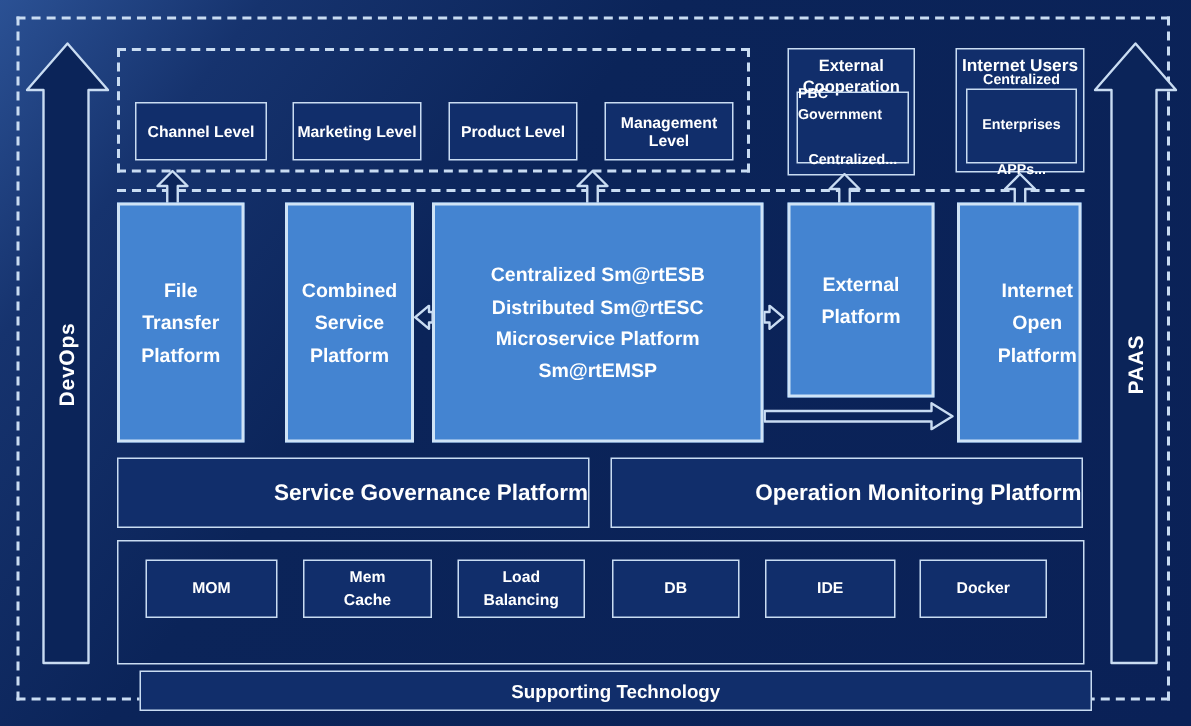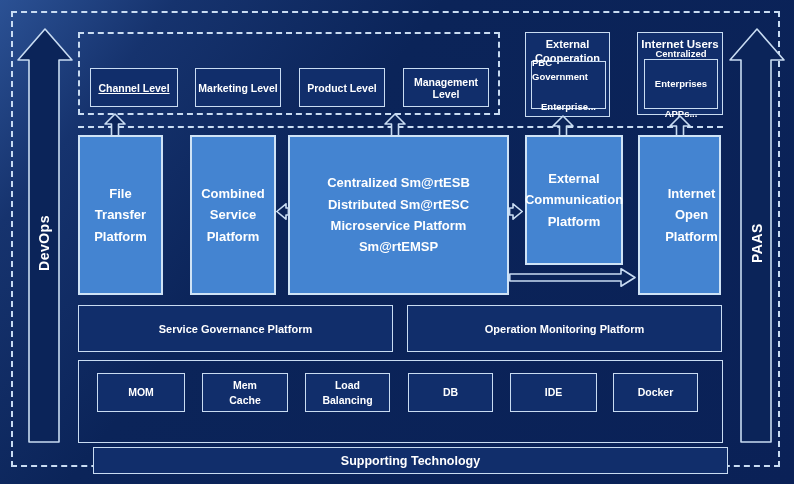--- a/index.html
+++ b/index.html
@@ -15,21 +15,21 @@
     border:1.5px solid var(--line_light,#C9DCF2);
     display:flex;align-items:center;justify-content:center;text-align:center;
   }
   .light-box{
     background:var(--box_light_fill,#4484D1);
     border:2px solid var(--box_light_border,#CFE3F6);
     display:flex;flex-direction:column;align-items:center;justify-content:center;
     text-align:center;font-weight:bold;font-size:13px;line-height:1.65;
   }
   .lvl{font-weight:bold;font-size:10.5px;}
-  .gov{font-weight:bold;font-size:11px;}
+  .gov{font-weight:bold;font-size:15px;justify-content:flex-end;}
   .tech{font-weight:bold;font-size:10.5px;line-height:1.35;flex-direction:column;display:flex;}
   .tech span{display:block;}
   .titlebox{display:block;text-align:center;}
   .titlebox .t{display:block;font-size:11px;line-height:1.3;}
   .inner-box{
     position:absolute;box-sizing:border-box;
     border:1.5px solid var(--line_light,#C9DCF2);
     display:flex;flex-direction:column;align-items:center;justify-content:center;
     text-align:left;font-size:9.5px;font-weight:600;line-height:1.5;gap:16px;
   }
@@ -57,41 +57,41 @@
   </svg>
   <div class="rail-label" style="left:-6px;top:233px;">DevOps</div>
 
   <svg class="abs" style="left:729px;top:28px;" width="56" height="416" viewBox="0 0 56 416">
     <polygon class="arrow-shape" points="28,1 55,32 42,32 42,414 12,414 12,32 1,32"></polygon>
   </svg>
   <div class="rail-label" style="left:707px;top:233px;">PAAS</div>
 
   <div class="abs dashed-border" style="left:78px;top:32px;width:422px;height:83px;"></div>
 
-  <div class="abs dark-box lvl" style="left:90px;top:68px;width:88px;height:39px;text-decoration:underline;">
+  <div class="abs dark-box lvl" style="left:90px;top:68px;width:88px;height:39px;">
     <span>Channel Level</span>
   </div>
   <div class="abs dark-box lvl" style="left:195px;top:68px;width:86px;height:39px;">
     <span>Marketing Level</span>
   </div>
   <div class="abs dark-box lvl" style="left:299px;top:68px;width:86px;height:39px;">
     <span>Product Level</span>
   </div>
   <div class="abs dark-box lvl" style="left:403px;top:68px;width:86px;height:39px;">
     <span>Management Level</span>
   </div>
 
   <div class="abs dark-box" style="left:525px;top:32px;width:85px;height:85px;align-items:flex-start;">
     <div class="titlebox" style="padding-top:4px;width:100%;">
       <span class="t" style="font-weight:600;">External</span>
       <span class="t" style="font-weight:600;">Cooperation</span>
     </div>
     <div class="inner-box" style="left:5px;top:28px;width:75px;height:48px;">
       <span>PBC Government</span>
-      <span>Enterprise...</span>
+      <span>Centralized...</span>
     </div>
   </div>
 
   <div class="abs dark-box" style="left:637px;top:32px;width:86px;height:83px;align-items:flex-start;">
     <div class="titlebox" style="padding-top:4px;width:100%;">
       <span class="t" style="font-weight:bold;font-size:11.5px;">Internet Users</span>
     </div>
     <div class="inner-box" style="left:6px;top:26px;width:74px;height:50px;">
       <span>Centralized</span>
       <span>Enterprises</span>
@@ -124,21 +124,20 @@
     <span>Service</span>
     <span>Platform</span>
   </div>
   <div class="abs light-box plat" style="left:288px;top:135px;width:221px;height:160px;font-size:13px;">
     <span>Centralized Sm@rtESB</span>
     <span>Distributed Sm@rtESC</span>
     <span>Microservice Platform Sm@rtEMSP</span>
   </div>
   <div class="abs light-box plat" style="left:525px;top:135px;width:98px;height:130px;">
     <span>External</span>
-    <span>Communication</span>
     <span>Platform</span>
   </div>
   <div class="abs light-box plat" style="left:638px;top:135px;width:83px;height:160px;padding-left:24px;">
     <span>Internet</span>
     <span>Open</span>
     <span>Platform</span>
   </div>
 
   <svg class="abs" style="left:276px;top:203px;" width="13" height="17" viewBox="0 0 13 17">
     <polygon class="arrow-shape" points="0.8,8.5 10,0.8 10,5 12.4,5 12.4,12 10,12 10,16.2"></polygon>

